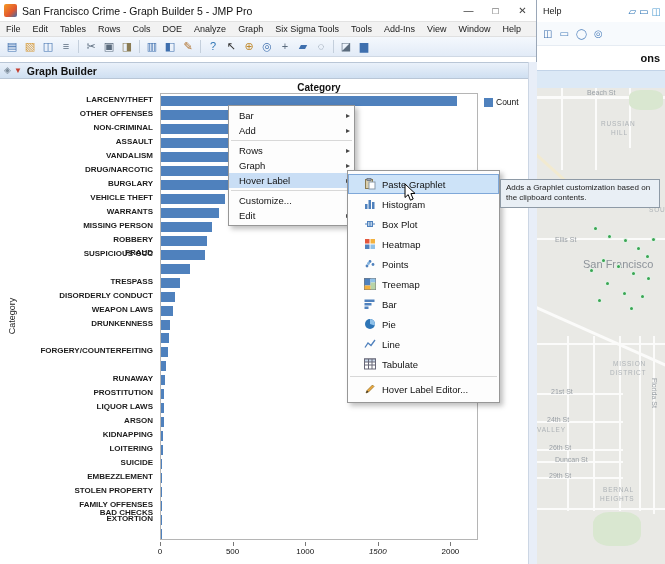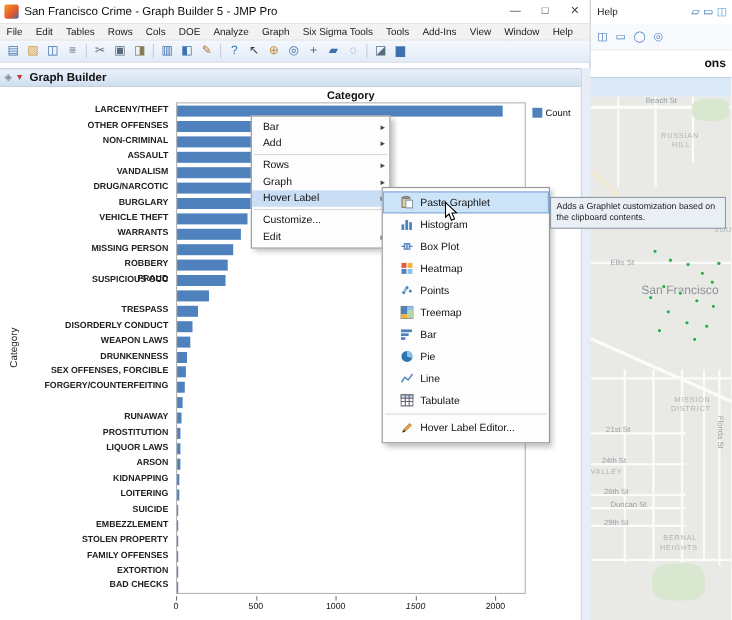--- a/index.html
+++ b/index.html
@@ -156,34 +156,33 @@
         <div class="cat" style="top: 98.7812px;">VEHICLE THEFT</div>
         <div class="cat" style="top: 126.719px;">MISSING PERSON</div>
         <div class="cat" style="top: 112.75px;">WARRANTS</div>
         <div class="cat" style="top: 140.688px;">ROBBERY</div>
         <div class="cat" style="top: 154.656px;">SUSPICIOUS OCC</div>
         <div class="cat" style="top: 154px;">FRAUD</div>
         <div class="cat" style="top: 182.594px;">TRESPASS</div>
         <div class="cat" style="top: 196.562px;">DISORDERLY CONDUCT</div>
         <div class="cat" style="top: 210.531px;">WEAPON LAWS</div>
         <div class="cat" style="top: 224.5px;">DRUNKENNESS</div>
-        <div class="cat" style="top: 238.469px;">SEX OFFENSES, FORCIBLE</div>
         <div class="cat" style="top: 252.438px;">FORGERY/COUNTERFEITING</div>
         <div class="cat" style="top: 280.375px;">RUNAWAY</div>
         <div class="cat" style="top: 294.344px;">PROSTITUTION</div>
         <div class="cat" style="top: 308.312px;">LIQUOR LAWS</div>
         <div class="cat" style="top: 322.281px;">ARSON</div>
         <div class="cat" style="top: 336.25px;">KIDNAPPING</div>
         <div class="cat" style="top: 350.219px;">LOITERING</div>
         <div class="cat" style="top: 364.188px;">SUICIDE</div>
         <div class="cat" style="top: 378.156px;">EMBEZZLEMENT</div>
         <div class="cat" style="top: 392.125px;">STOLEN PROPERTY</div>
         <div class="cat" style="top: 406.094px;">FAMILY OFFENSES</div>
         <div class="cat" style="top: 420.062px;">EXTORTION</div>
-        <div class="cat" style="top: 433px; margin-left: 24px;">BAD CHECKS</div>
+        <div class="cat" style="top: 414px; margin-left: 24px;">BAD CHECKS</div>
       </div>
     <div id="plot">
         <div class="bar" style="top: 2px; width: 296.219px; background: rgb(79, 129, 189);"></div>
         <div class="bar" style="top: 15.9688px; width: 149.562px; background: rgb(79, 129, 189);"></div>
         <div class="bar" style="top: 29.9375px; width: 135.041px; background: rgb(79, 129, 189);"></div>
         <div class="bar" style="top: 43.9062px; width: 116.164px; background: rgb(79, 129, 189);"></div>
         <div class="bar" style="top: 57.875px; width: 81.3151px; background: rgb(79, 129, 189);"></div>
         <div class="bar" style="top: 71.8438px; width: 74.0548px; background: rgb(79, 129, 189);"></div>
         <div class="bar" style="top: 85.8125px; width: 66.7945px; background: rgb(79, 129, 189);"></div>
         <div class="bar" style="top: 99.7812px; width: 63.8904px; background: rgb(79, 129, 189);"></div>

